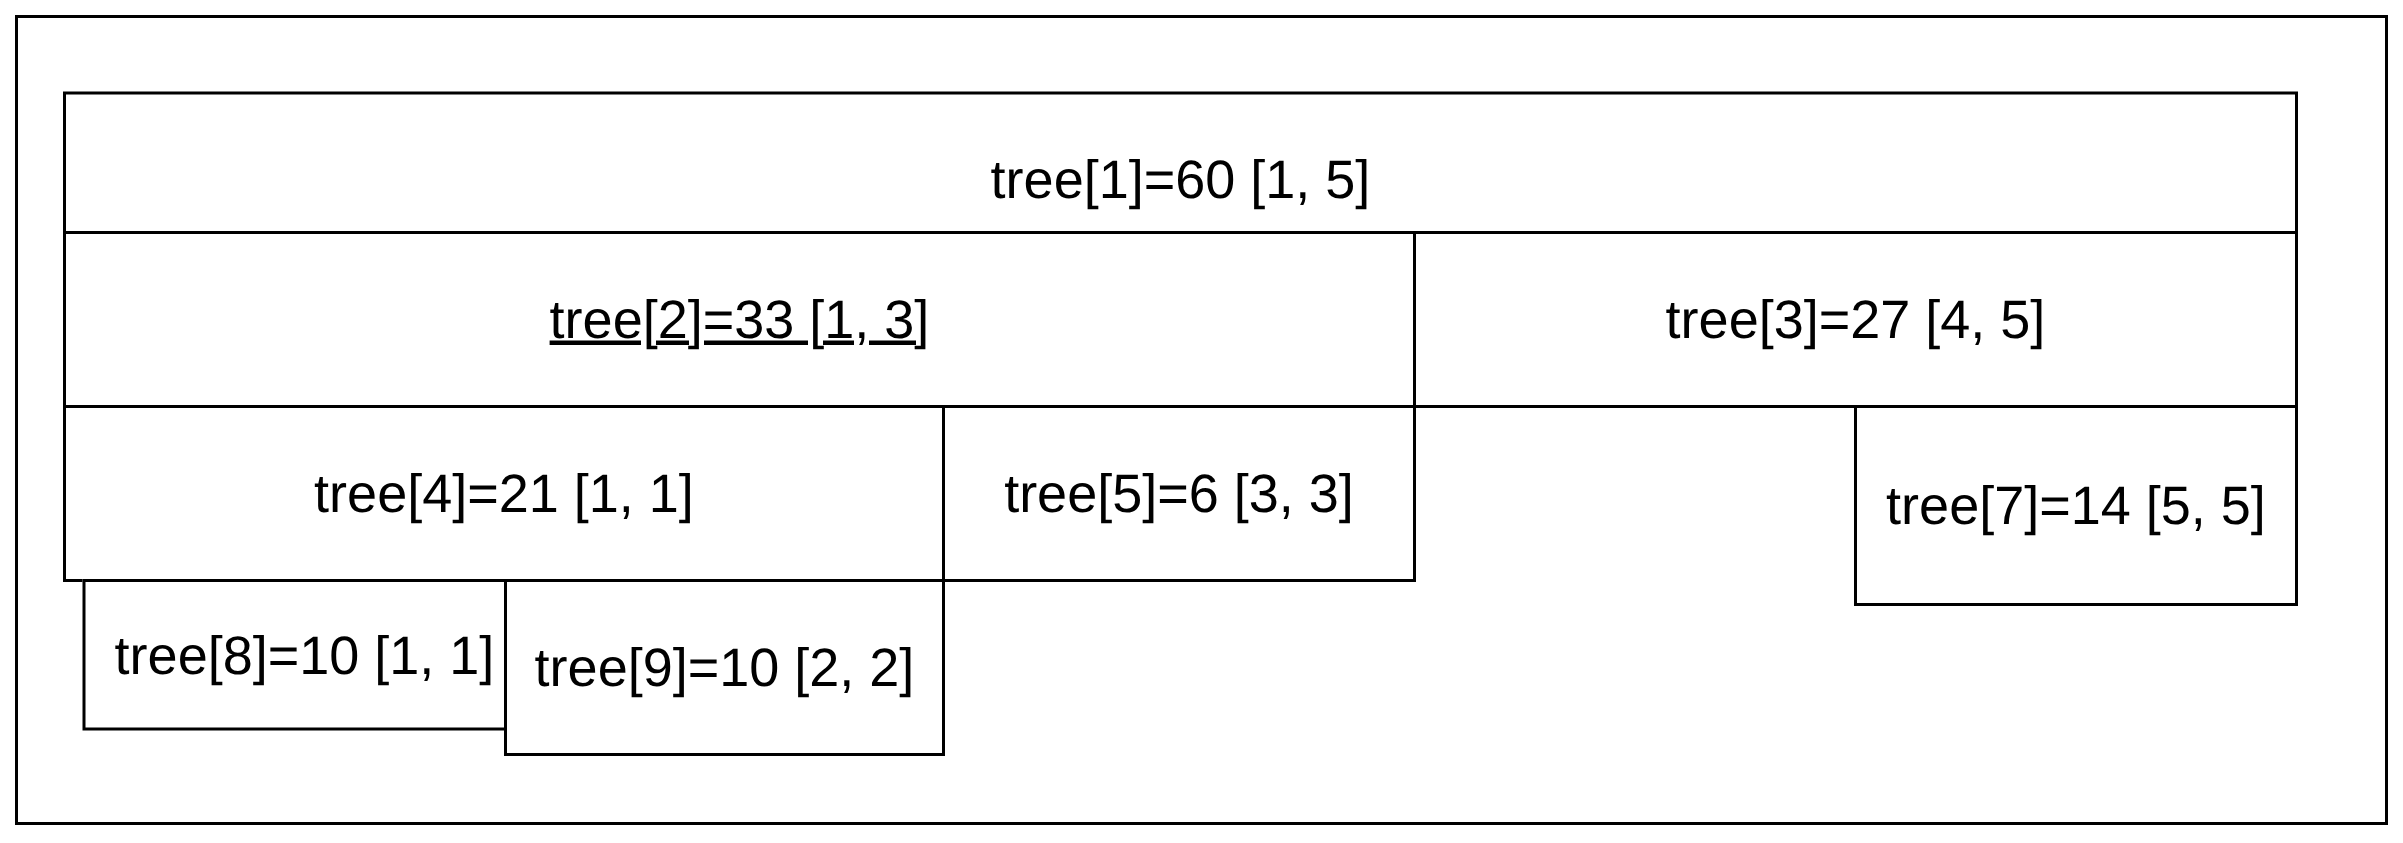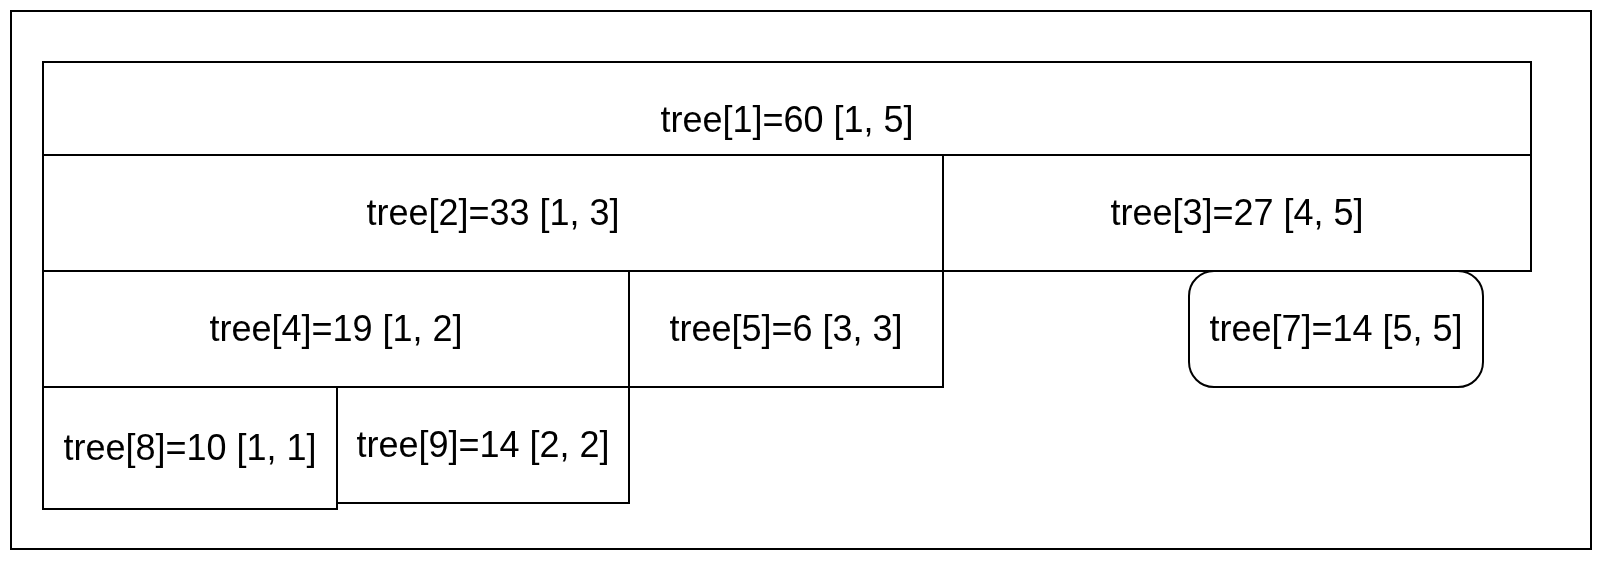--- a/index.html
+++ b/index.html
@@ -40,38 +40,38 @@
 </head>
 <body>
 
 <div class="outer">
   <div class="tree">
 
     <div class="node" style="left:0; top:0; width:1490px; height:118px;margin-top:23px;">
       <span>tree[1]=60 [1, 5]</span>
     </div>
 
-    <div class="node" style="left:0; top:116px; width:902px; height:118px;">
+    <div class="node" style="left:0; top:116px; width:902px; height:118px;text-decoration:underline;">
       <span>tree[2]=33 [1, 3]</span>
     </div>
     <div class="node" style="left:900px; top:116px; width:590px; height:118px;">
       <span>tree[3]=27 [4, 5]</span>
     </div>
 
     <div class="node" style="left:0; top:232px; width:588px; height:118px;">
-      <span>tree[4]=19 [1, 2]</span>
+      <span>tree[4]=21 [1, 1]</span>
     </div>
     <div class="node" style="left:586px; top:232px; width:316px; height:118px;">
       <span>tree[5]=6 [3, 3]</span>
     </div>
-    <div class="node" style="left:1146px; top:232px; width:296px; height:118px;border-radius:26px;">
+    <div class="node" style="left:1194px; top:232px; width:296px; height:134px;">
       <span>tree[7]=14 [5, 5]</span>
     </div>
 
-    <div class="node" style="left:0; top:348px; width:296px; height:124px;">
+    <div class="node" style="left:13px; top:348px; width:296px; height:101px;">
       <span>tree[8]=10 [1, 1]</span>
     </div>
     <div class="node" style="left:294px; top:348px; width:294px; height:118px;">
-      <span>tree[9]=14 [2, 2]</span>
+      <span>tree[9]=10 [2, 2]</span>
     </div>
 
   </div>
 </div>
 
 </body></html>

